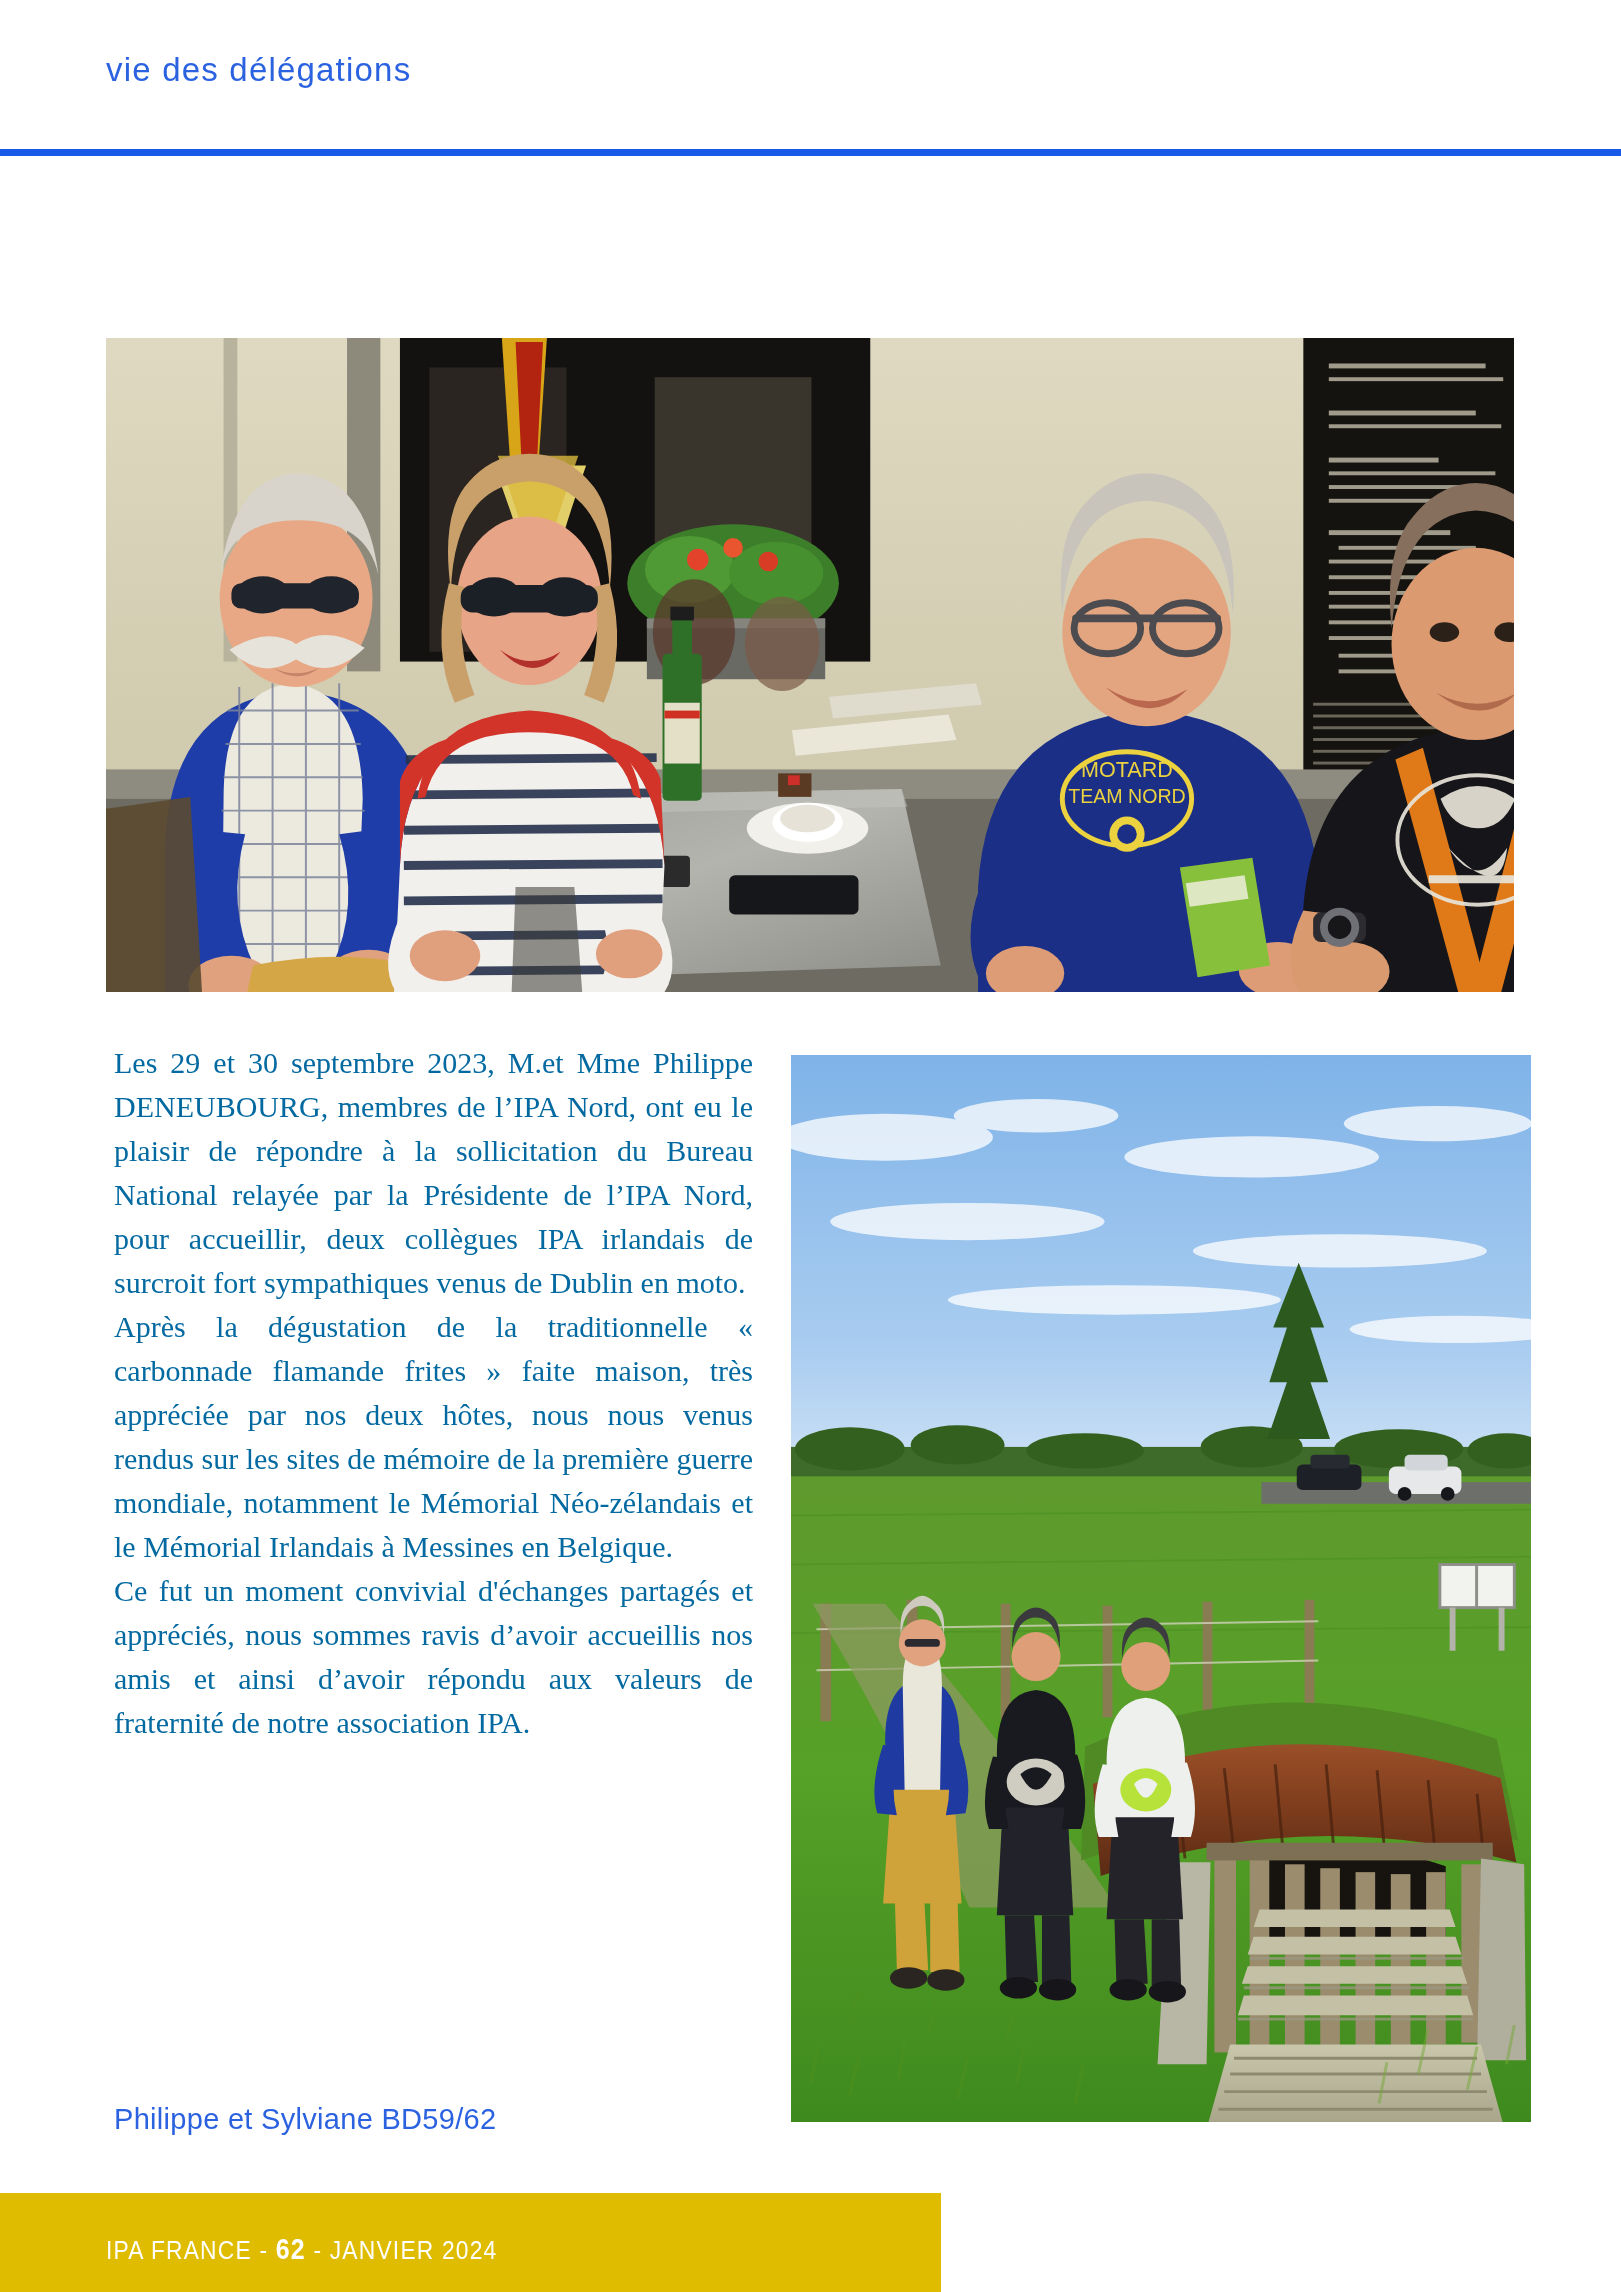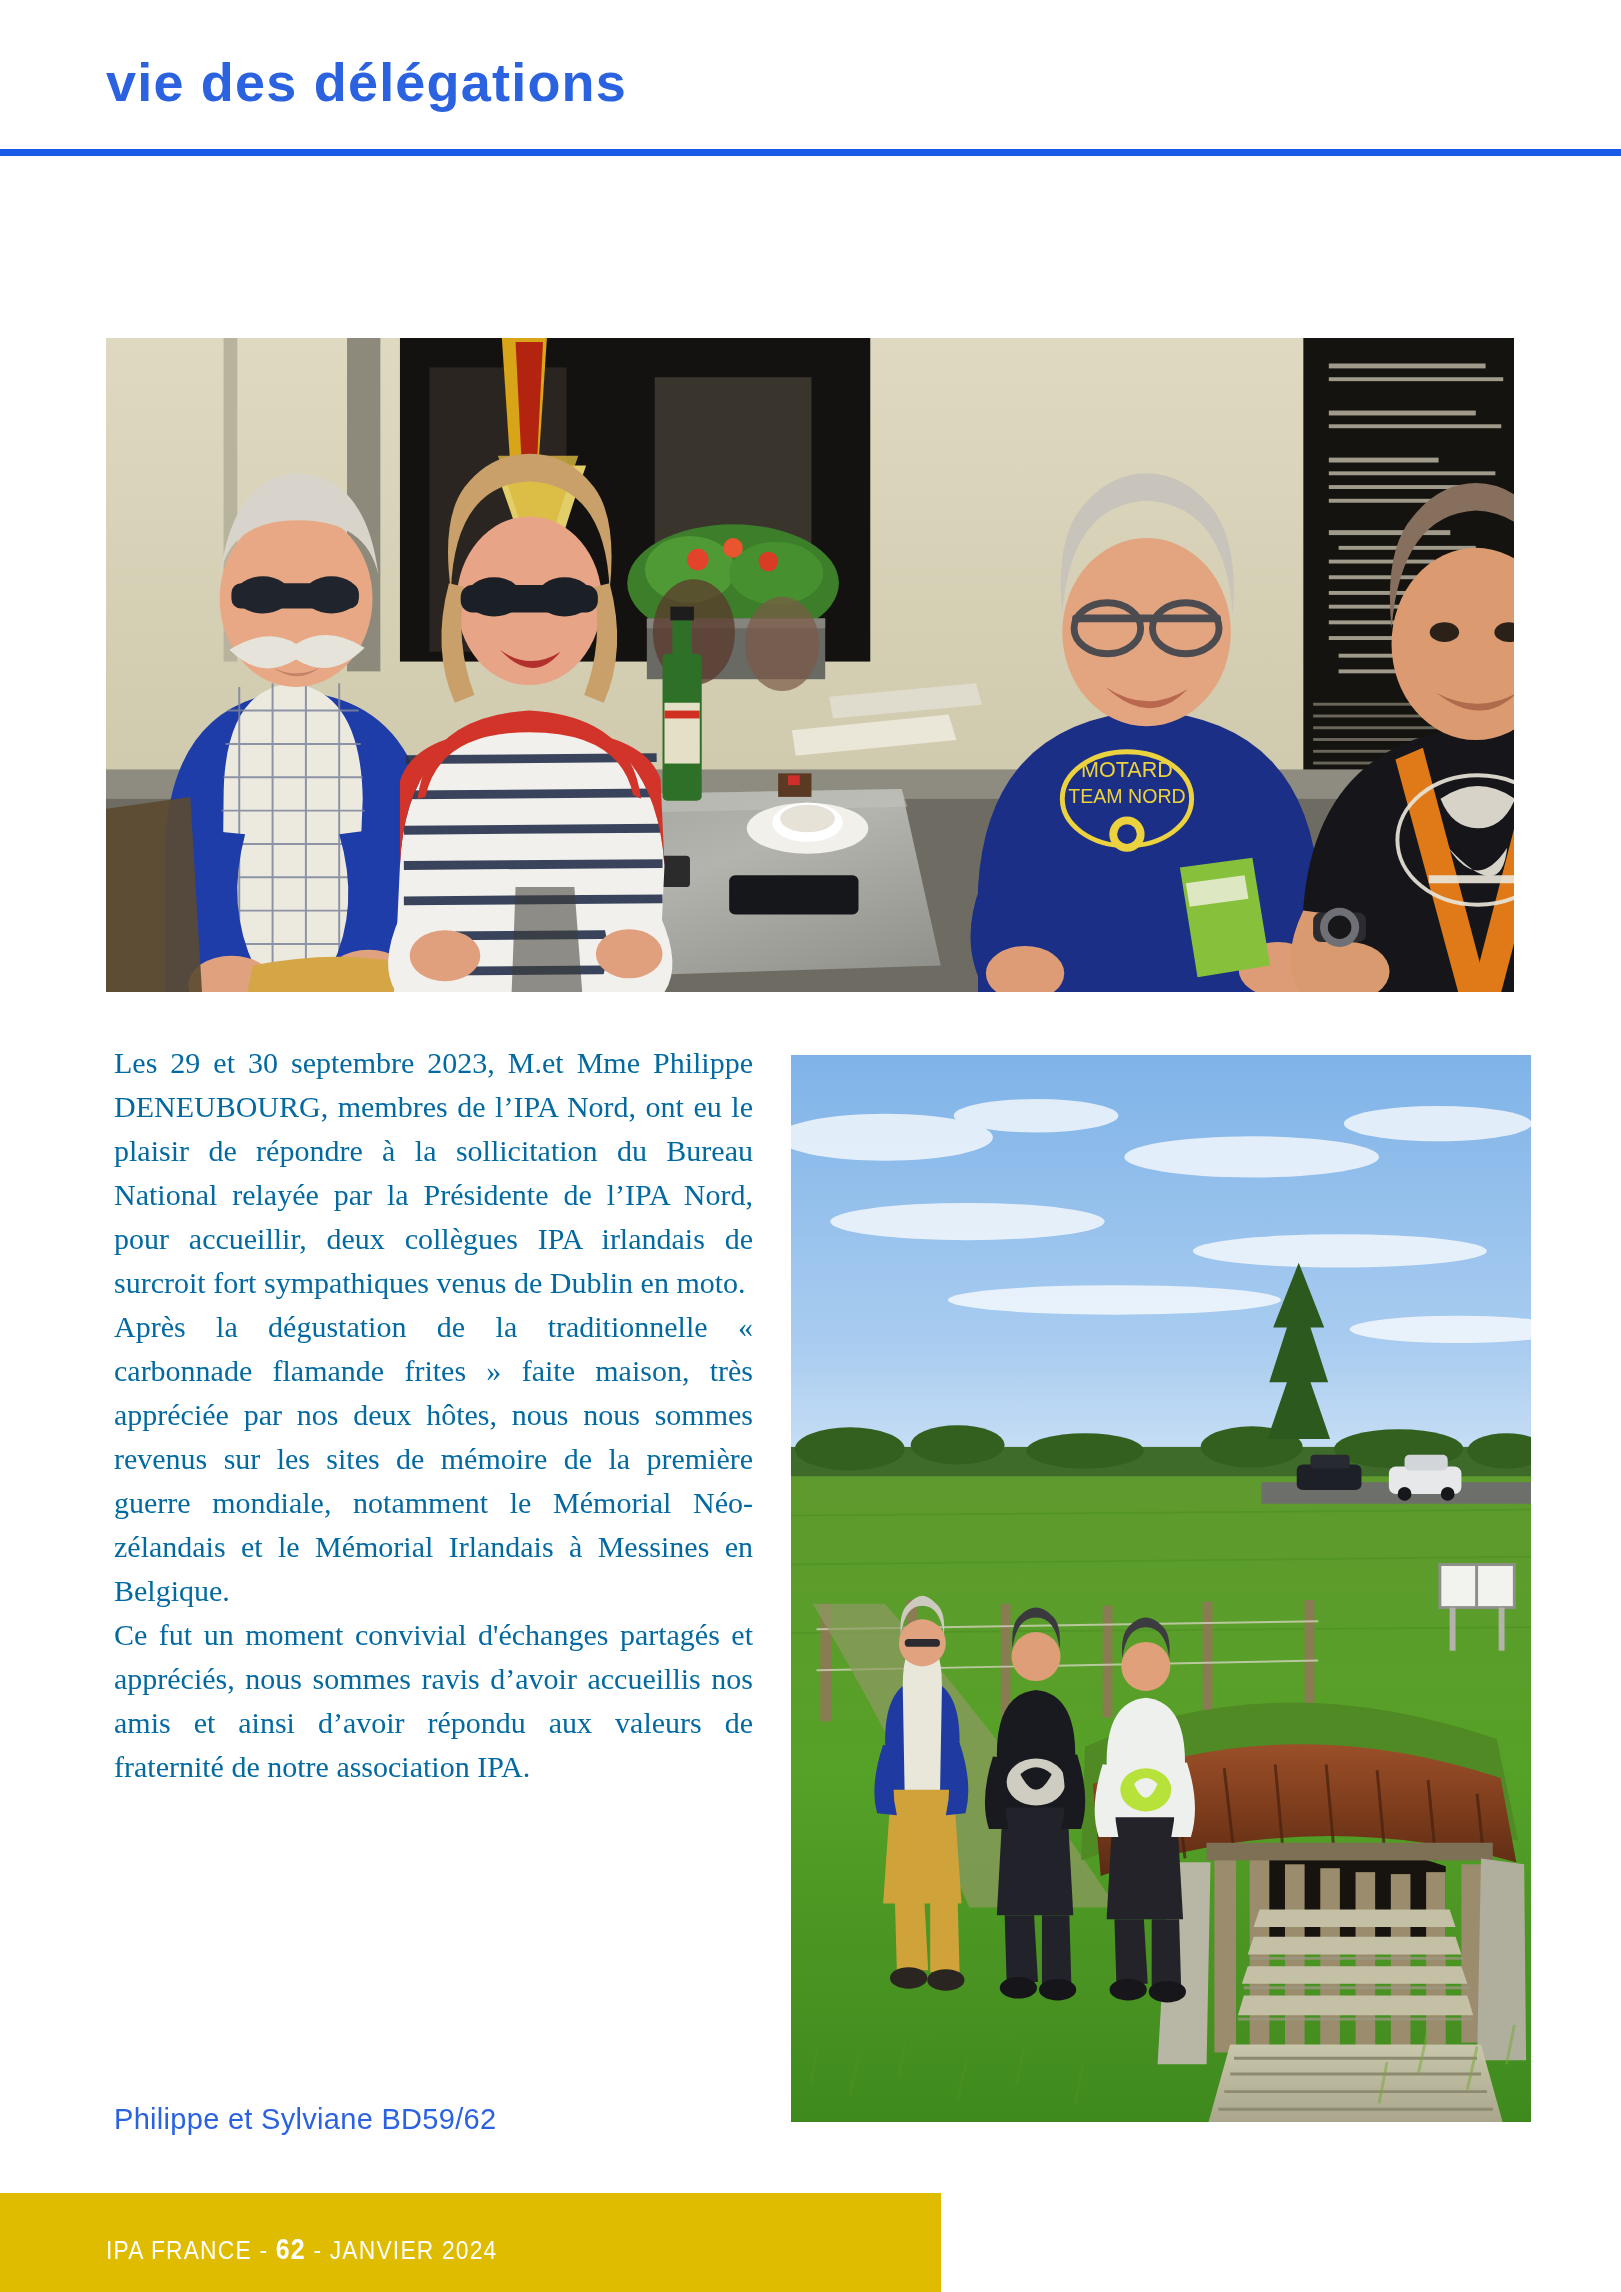--- a/index.html
+++ b/index.html
@@ -18,22 +18,22 @@
     background: #ffffff;
     overflow: hidden;
   }
 
   
   .running-head {
     position: absolute;
     left: 106px;
     top: 51px;
     font-family: "Liberation Sans", sans-serif;
-    font-size: 54px;
-    font-weight: 700;
+    font-size: 33px;
+    font-weight: 400;
     letter-spacing: 1.2px;
     color: #2b62e0;
     white-space: nowrap;
   }
   .head-rule {
     position: absolute;
     left: 0px;
     top: 149px;
     width: 1621px;
     height: 6.9px;
@@ -376,21 +376,21 @@
         <circle cx="1259" cy="601" r="12" fill="#17171a"></circle>
       </g>
 
       <path d="M0 480 l86 -12 l12 199 l-98 0 z" fill="#5a4a30" opacity="0.9"></path>
       <path d="M418 560 l60 0 l8 107 l-72 0 z" fill="#3c3a34" opacity="0.55"></path>
     </svg>
   </div>
 
   <div class="text-col">
     <p class="body-par">Les 29 et 30 septembre 2023, M.et Mme Philippe DENEUBOURG, membres de l’IPA Nord, ont eu le plaisir de répondre à la sollicitation du Bureau National relayée par la Présidente de l’IPA Nord, pour accueillir, deux collègues IPA irlandais de surcroit fort sympathiques venus de Dublin en moto.</p>
-    <p class="body-par">Après la dégustation de la traditionnelle « carbonnade flamande frites » faite maison, très appréciée par nos deux hôtes, nous nous sommes revenus sur les sites de mémoire de la première guerre mondiale, notamment le Mémorial Néo-zélandais et le Mémorial Irlandais à Messines en Belgique.</p>
+    <p class="body-par">Après la dégustation de la traditionnelle « carbonnade flamande frites » faite maison, très appréciée par nos deux hôtes, nous nous venus rendus sur les sites de mémoire de la première guerre mondiale, notamment le Mémorial Néo-zélandais et le Mémorial Irlandais à Messines en Belgique.</p>
     <p class="body-par">Ce fut un moment convivial d'échanges partagés et appréciés, nous sommes ravis d’avoir accueillis nos amis et ainsi d’avoir répondu aux valeurs de fraternité de notre association IPA.</p>
   </div>
 
   <div class="byline">Philippe et Sylviane BD59/62</div>
 
   <div class="photo photo-right">
     <svg viewBox="0 0 755 1089" preserveAspectRatio="none" aria-hidden="true">
       <defs>
         <linearGradient id="skyG" x1="0" y1="0" x2="0" y2="1">
           <stop offset="0%" stop-color="#7fb3e8"></stop>

